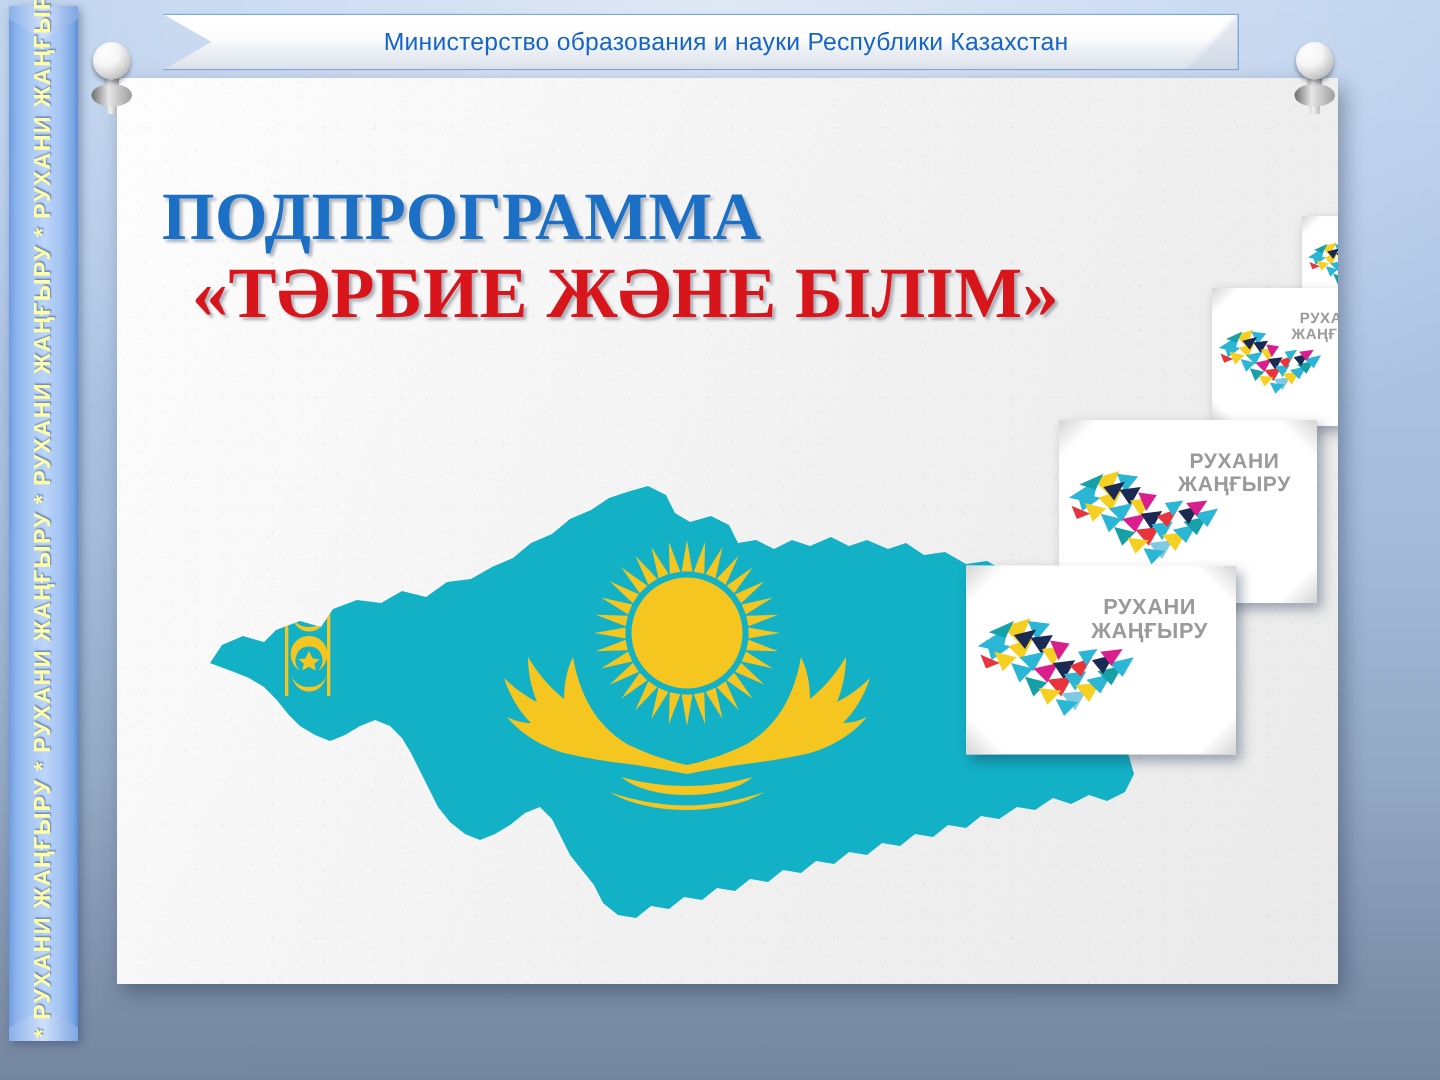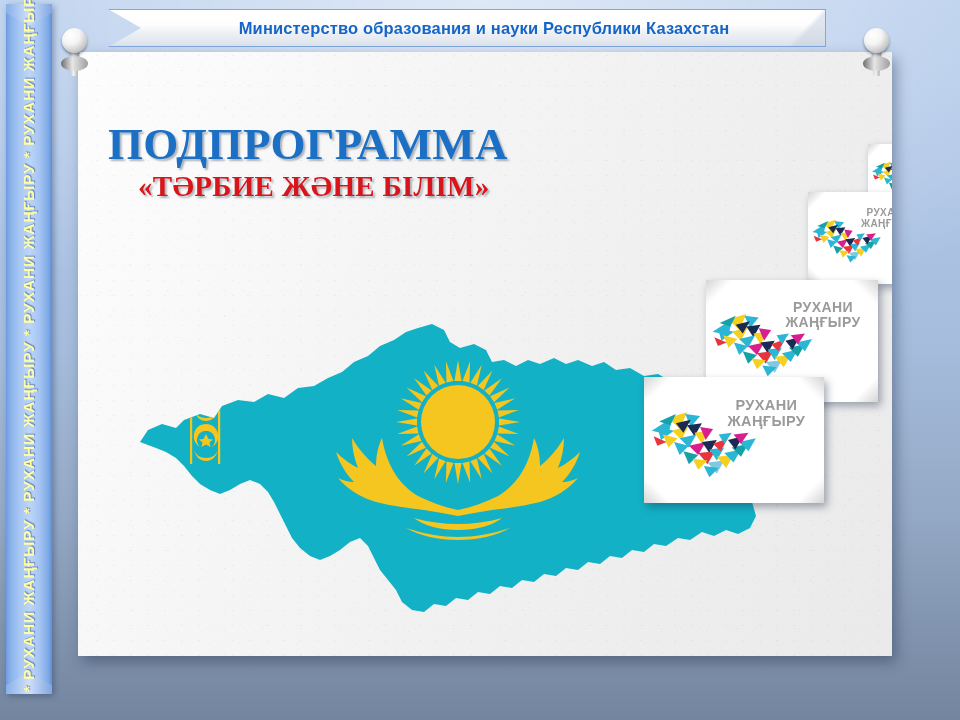--- a/index.html
+++ b/index.html
@@ -47,21 +47,21 @@
     clip-path:polygon(0 0, 100% 0, 100% 100%, 0 100%, 4.6% 50%);
     box-shadow:2px 3px 5px rgba(30,50,90,.35);
     display:flex;align-items:center;justify-content:center;
   }
   #banner::after{
     content:"";position:absolute;right:0;top:0;width:34px;height:100%;
     background:linear-gradient(to bottom right,rgba(255,255,255,0) 45%,rgba(200,210,225,.55) 55%);
     pointer-events:none;
   }
   #banner-title{
-    font-size:16.5px;font-weight:bold;color:#1565c9;
+    font-size:16.5px;font-weight:normal;color:#1565c9;
     letter-spacing:.15px;padding-left:34px;
   }
 
   
   .pin{position:absolute;width:38px;height:58px;pointer-events:none;}
   .pin .shaft{
     position:absolute;left:9px;top:14px;width:19px;height:36px;
     background:linear-gradient(to right,#6b6b6b 0%,#cfcfcf 30%,#f2f2f2 45%,#b8b8b8 66%,#5e5e5e 100%);
     clip-path:polygon(18% 0,82% 0,66% 100%,34% 100%);
     filter:blur(.25px);
@@ -101,21 +101,21 @@
     pointer-events:none;
   }
 
   
   #headline{position:absolute;left:30px;top:70px;width:600px;}
   .hl{
     font-weight:bold;line-height:1.02;letter-spacing:.3px;
     font-family:Liberation Serif, serif;
   }
   #hl1{font-size:45px;color:#1b6fc4;text-shadow:2px 2px 2px rgba(110,120,135,.55);}
-  #hl2{font-size:29px;color:#d8151a;text-shadow:2px 2px 2px rgba(110,120,135,.55);margin-left:30px;margin-top:4px;}
+  #hl2{font-size:48px;color:#d8151a;text-shadow:2px 2px 2px rgba(110,120,135,.55);margin-left:20px;margin-top:4px;}
 
   
   #map{position:absolute;left:10px;top:250px;width:700px;height:360px;}
   #map svg{width:100%;height:100%;display:block;}
 
   
   .card{
     position:absolute;background:#ffffff;
     box-shadow:3px 4px 8px rgba(30,45,75,.40);
     overflow:hidden;

